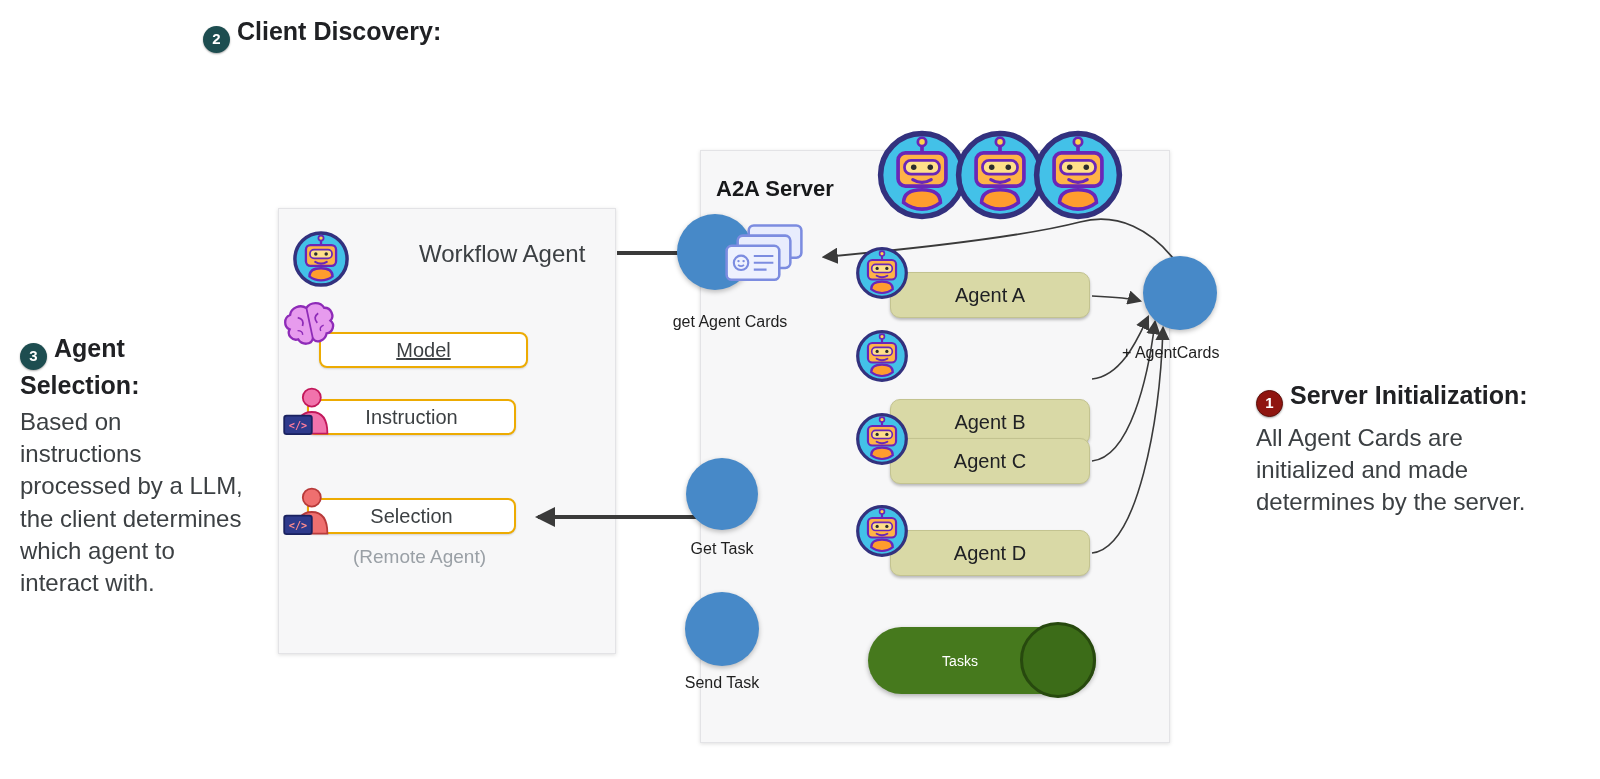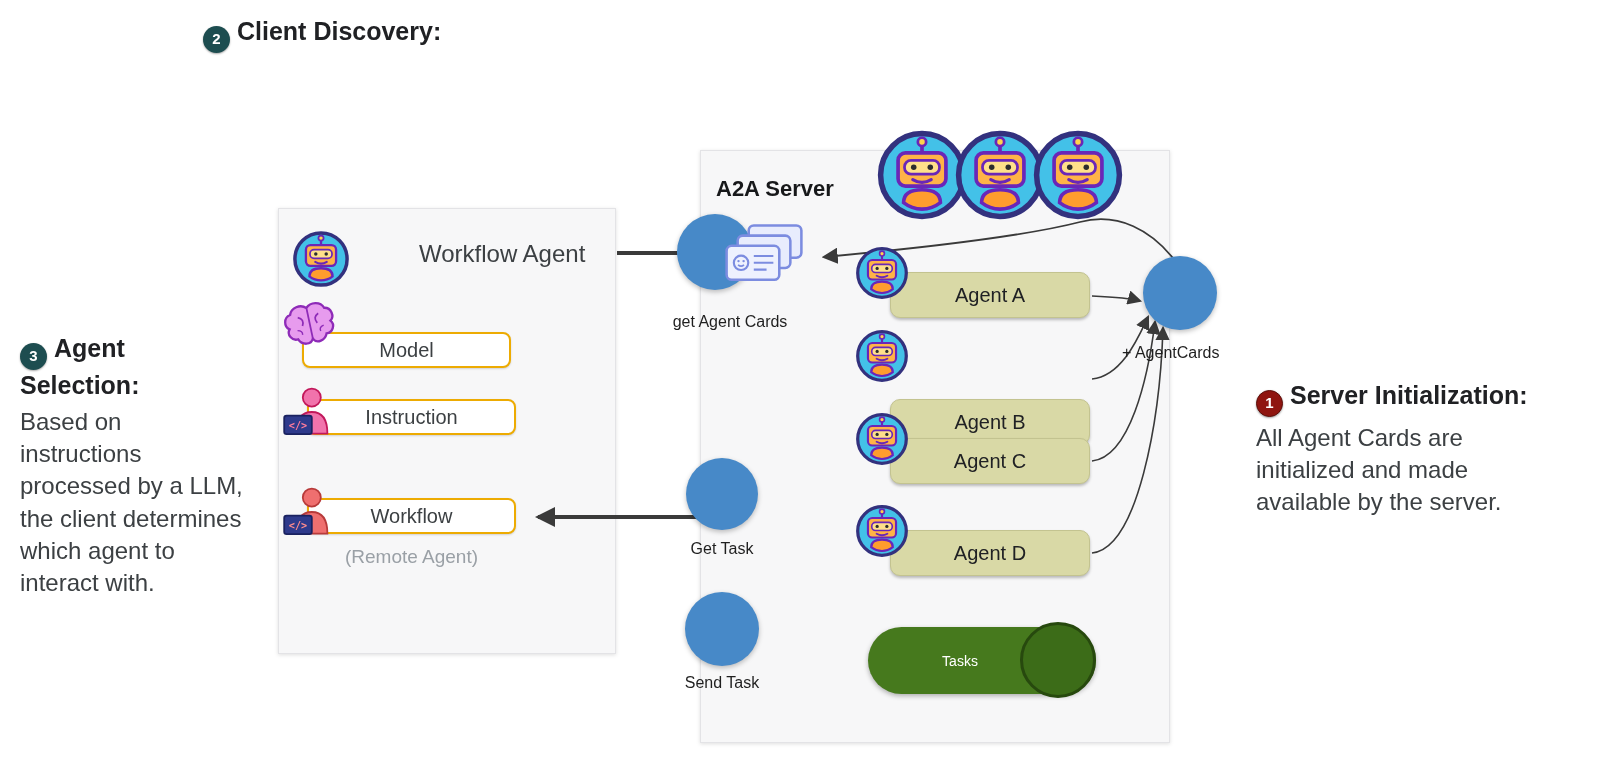--- a/index.html
+++ b/index.html
@@ -137,44 +137,44 @@
     <div class="ann-title">
       <span class="badge teal">3</span><span>Agent Selection:</span>
     </div>
     <p>Based on instructions processed by a LLM, the client determines which agent to interact with.</p>
   </div>
 
   <div class="ann" style="left:1256px; top:380px; width:312px;">
     <div class="ann-title">
       <span class="badge red">1</span><span>Server Initialization:</span>
     </div>
-    <p>All Agent Cards are initialized and made available by the server.</p>
+    <p>All Agent Cards are initialized and made determines by the server.</p>
   </div>
 
   <svg class="icon" style="left:292px; top:230px; width:58px; height:58px;" viewBox="0 0 100 100">
       <use href="#sym-robot"></use>
     </svg>
   <div class="panel-title wf-title">Workflow Agent</div>
 
   <svg class="icon" style="left:280px; top:296px; width:60px; height:58px;" viewBox="0 0 100 100">
       <use href="#sym-brain"></use>
     </svg>
-  <div class="item-box" style="left:302px; top:332px;">Model</div>
+  <div class="item-box" style="left:319px; top:332px;text-decoration:underline;">Model</div>
 
   <svg class="icon" style="left:277px; top:382px; width:60px; height:60px;" viewBox="0 0 100 100">
       <use href="#sym-person-pink"></use>
     </svg>
   <div class="item-box" style="left:307px; top:399px;">Instruction</div>
 
   <svg class="icon" style="left:277px; top:482px; width:60px; height:60px;" viewBox="0 0 100 100">
       <use href="#sym-person-red"></use>
     </svg>
-  <div class="item-box" style="left:307px; top:498px;">Workflow</div>
-
-  <div class="note" style="left:307px; top:546px; width:209px;">(Remote Agent)</div>
+  <div class="item-box" style="left:307px; top:498px;">Selection</div>
+
+  <div class="note" style="left:315px; top:546px; width:209px;">(Remote Agent)</div>
 
   <div class="panel-title a2a-title">A2A Server</div>
 
   <svg class="icon" style="left:876px; top:129px; width:92px; height:92px;" viewBox="0 0 100 100">
       <use href="#sym-robot"></use>
     </svg>
   <svg class="icon" style="left:954px; top:129px; width:92px; height:92px;" viewBox="0 0 100 100">
       <use href="#sym-robot"></use>
     </svg>
   <svg class="icon" style="left:1032px; top:129px; width:92px; height:92px;" viewBox="0 0 100 100">

